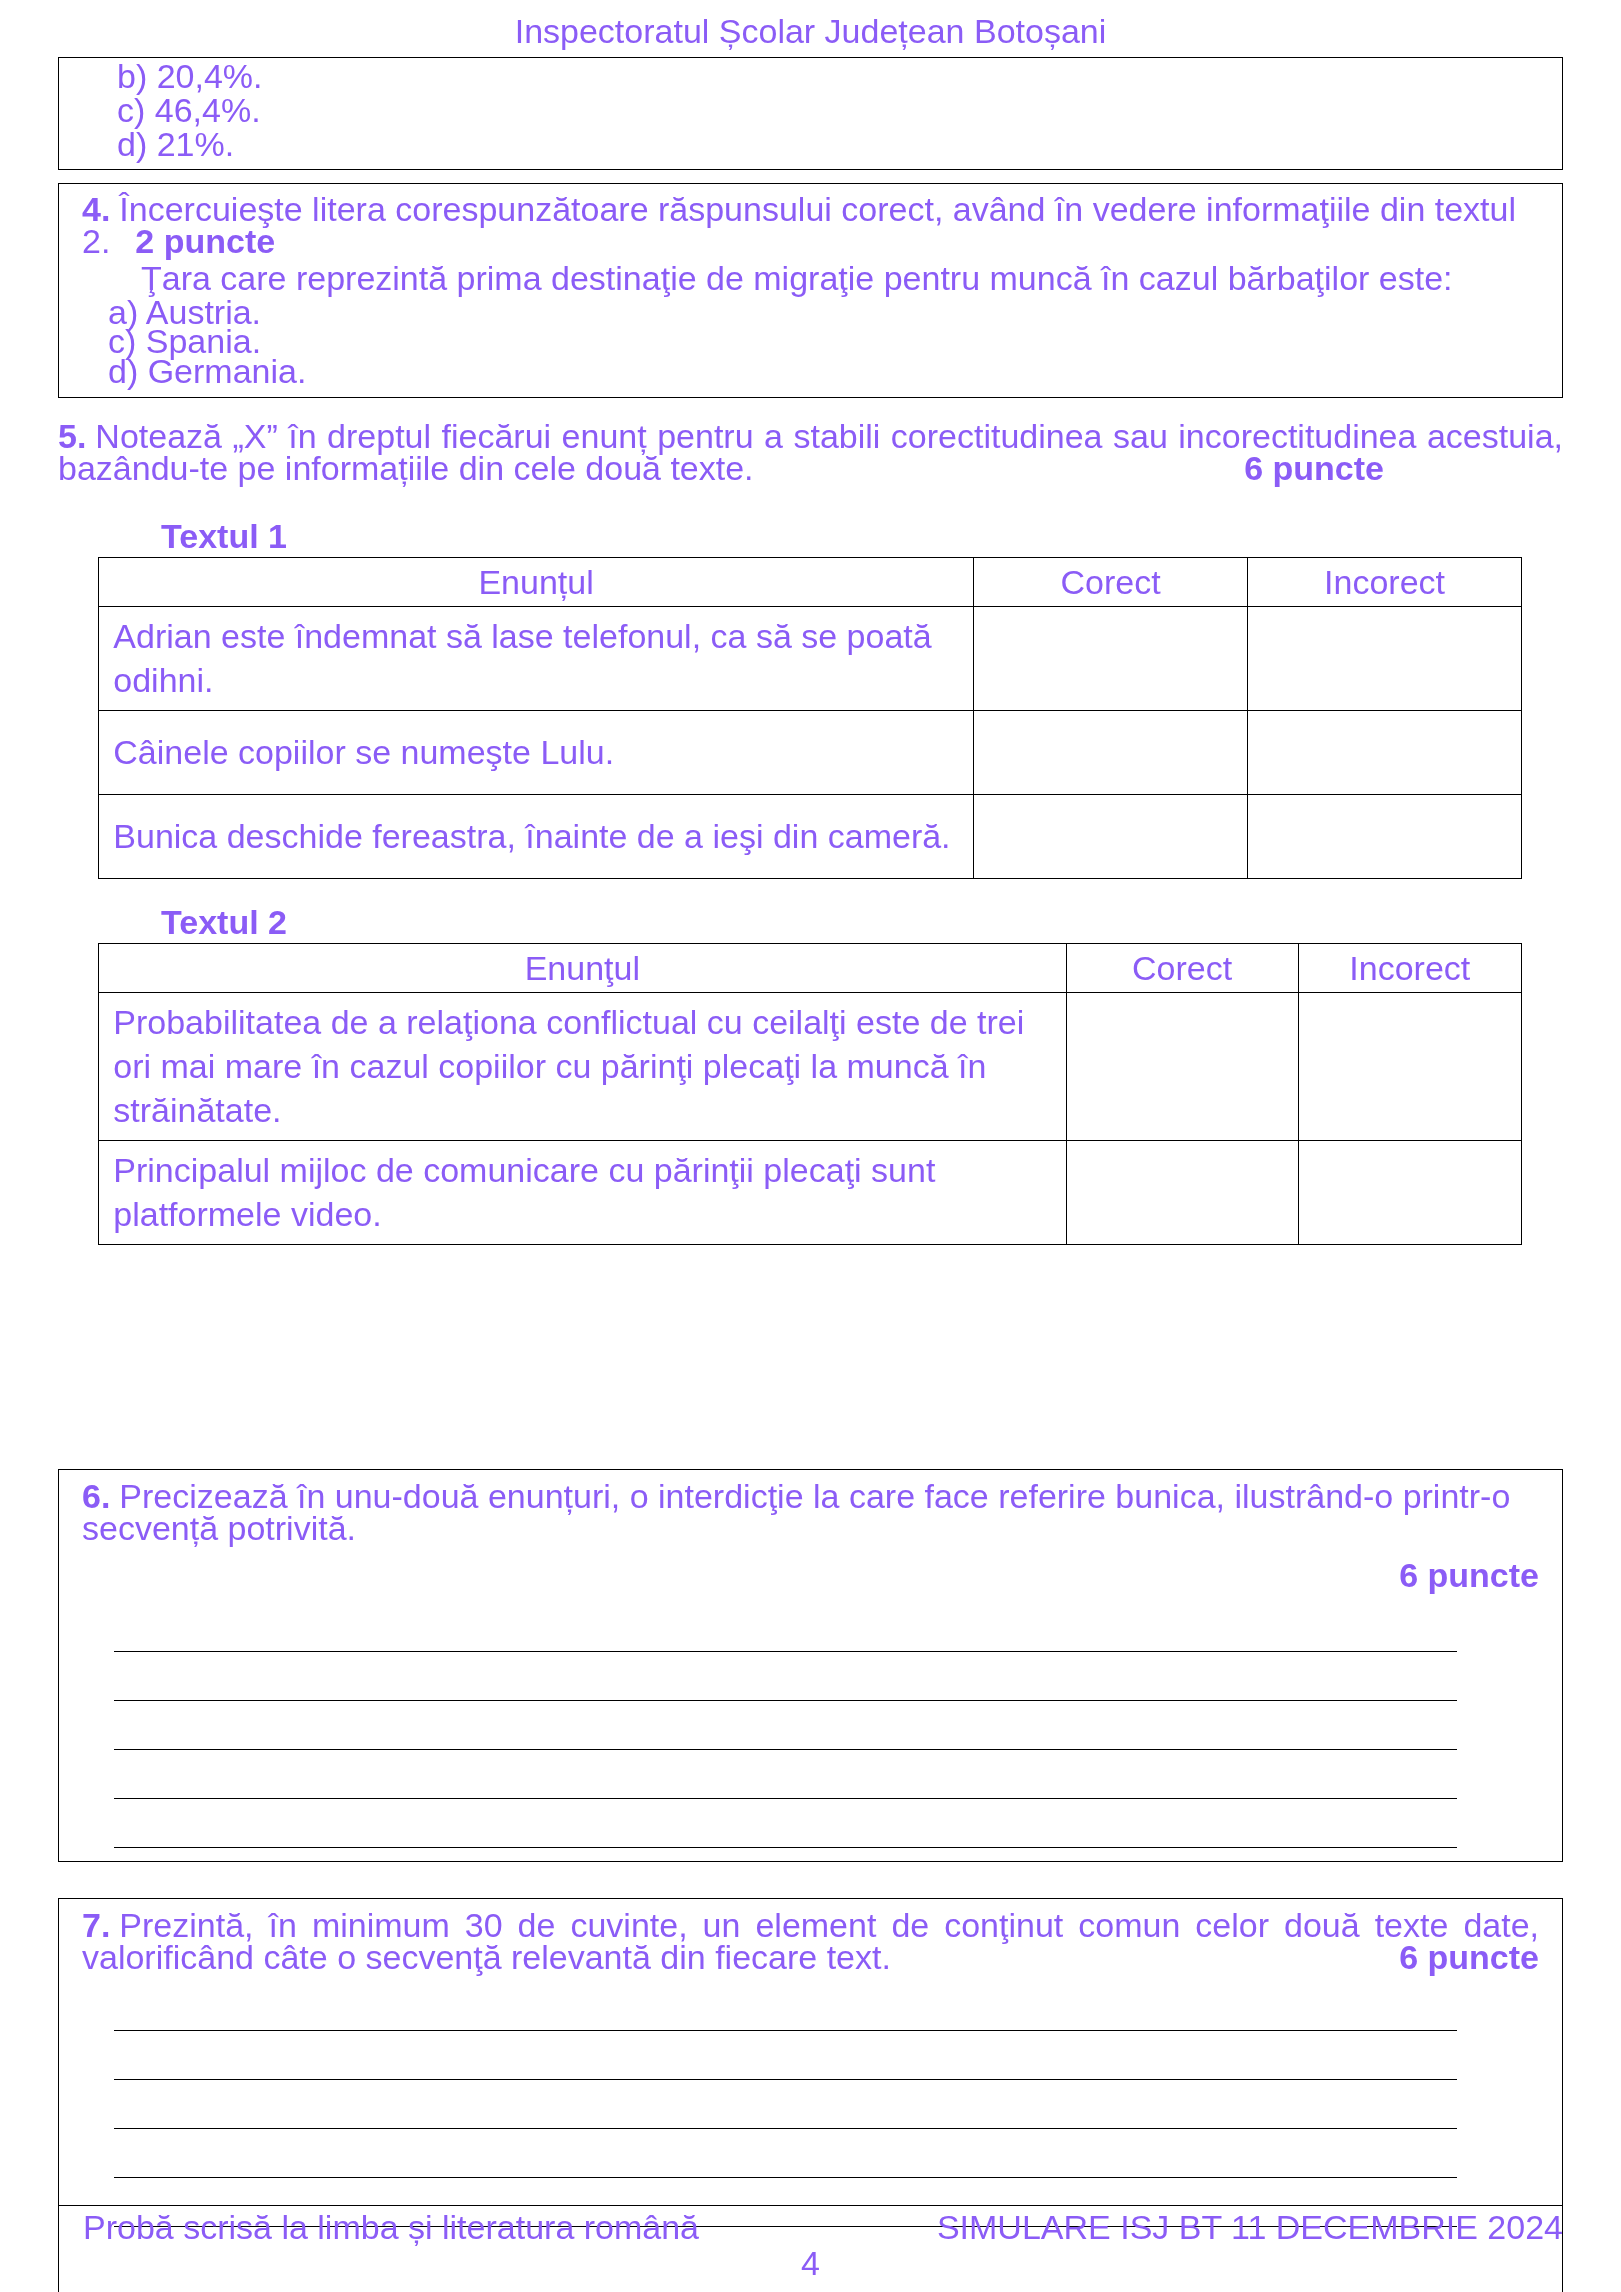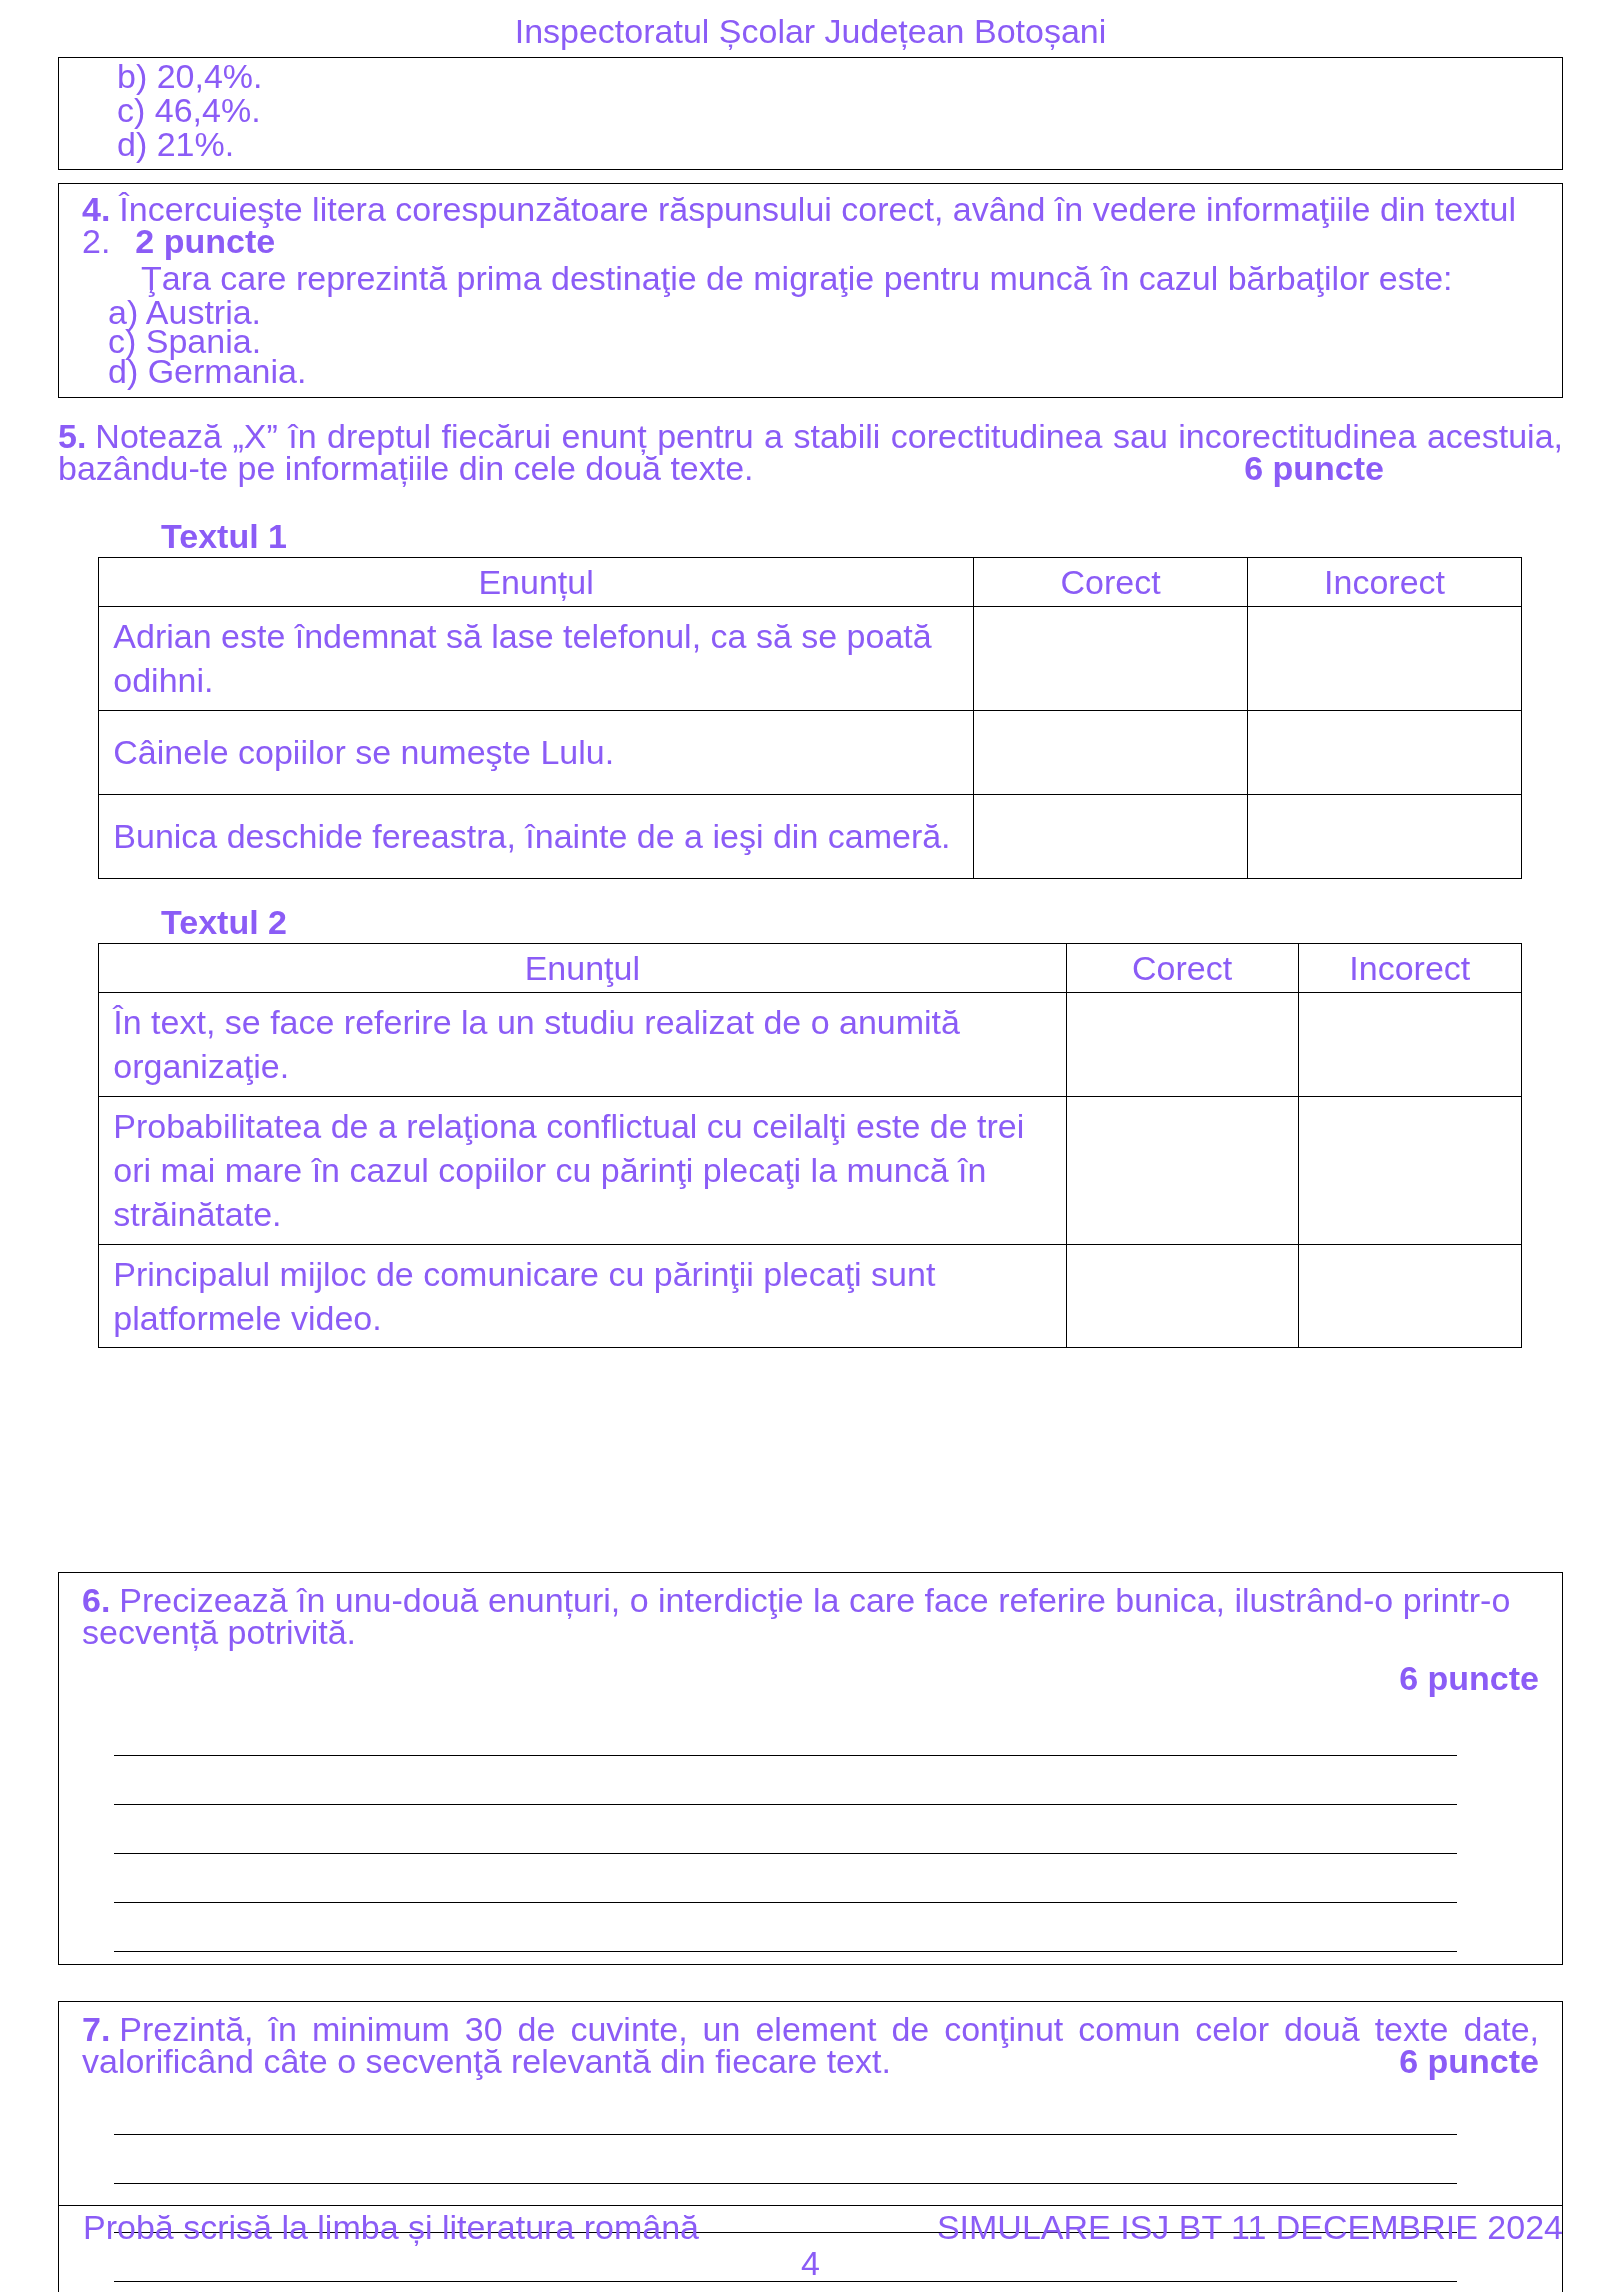--- a/index.html
+++ b/index.html
@@ -184,25 +184,20 @@
         <col class="c3">
       </colgroup>
     <thead>
       <tr>
         <th>Enunţul</th>
         <th>Corect</th>
         <th>Incorect</th>
       </tr>
     </thead>
     <tbody>
-      <tr class="r-short">
-        <td class="enunt">În text, se face referire la un studiu realizat de o anumită organizaţie.</td>
-        <td></td>
-        <td></td>
-      </tr>
       <tr class="r-tall">
         <td class="enunt">Probabilitatea de a relaţiona conflictual cu ceilalţi este de trei ori mai mare în cazul copiilor cu părinţi plecaţi la muncă în străinătate.</td>
         <td></td>
         <td></td>
       </tr>
       <tr class="r-short">
         <td class="enunt">Principalul mijloc de comunicare cu părinţii plecaţi sunt platformele video.</td>
         <td></td>
         <td></td>
       </tr>

